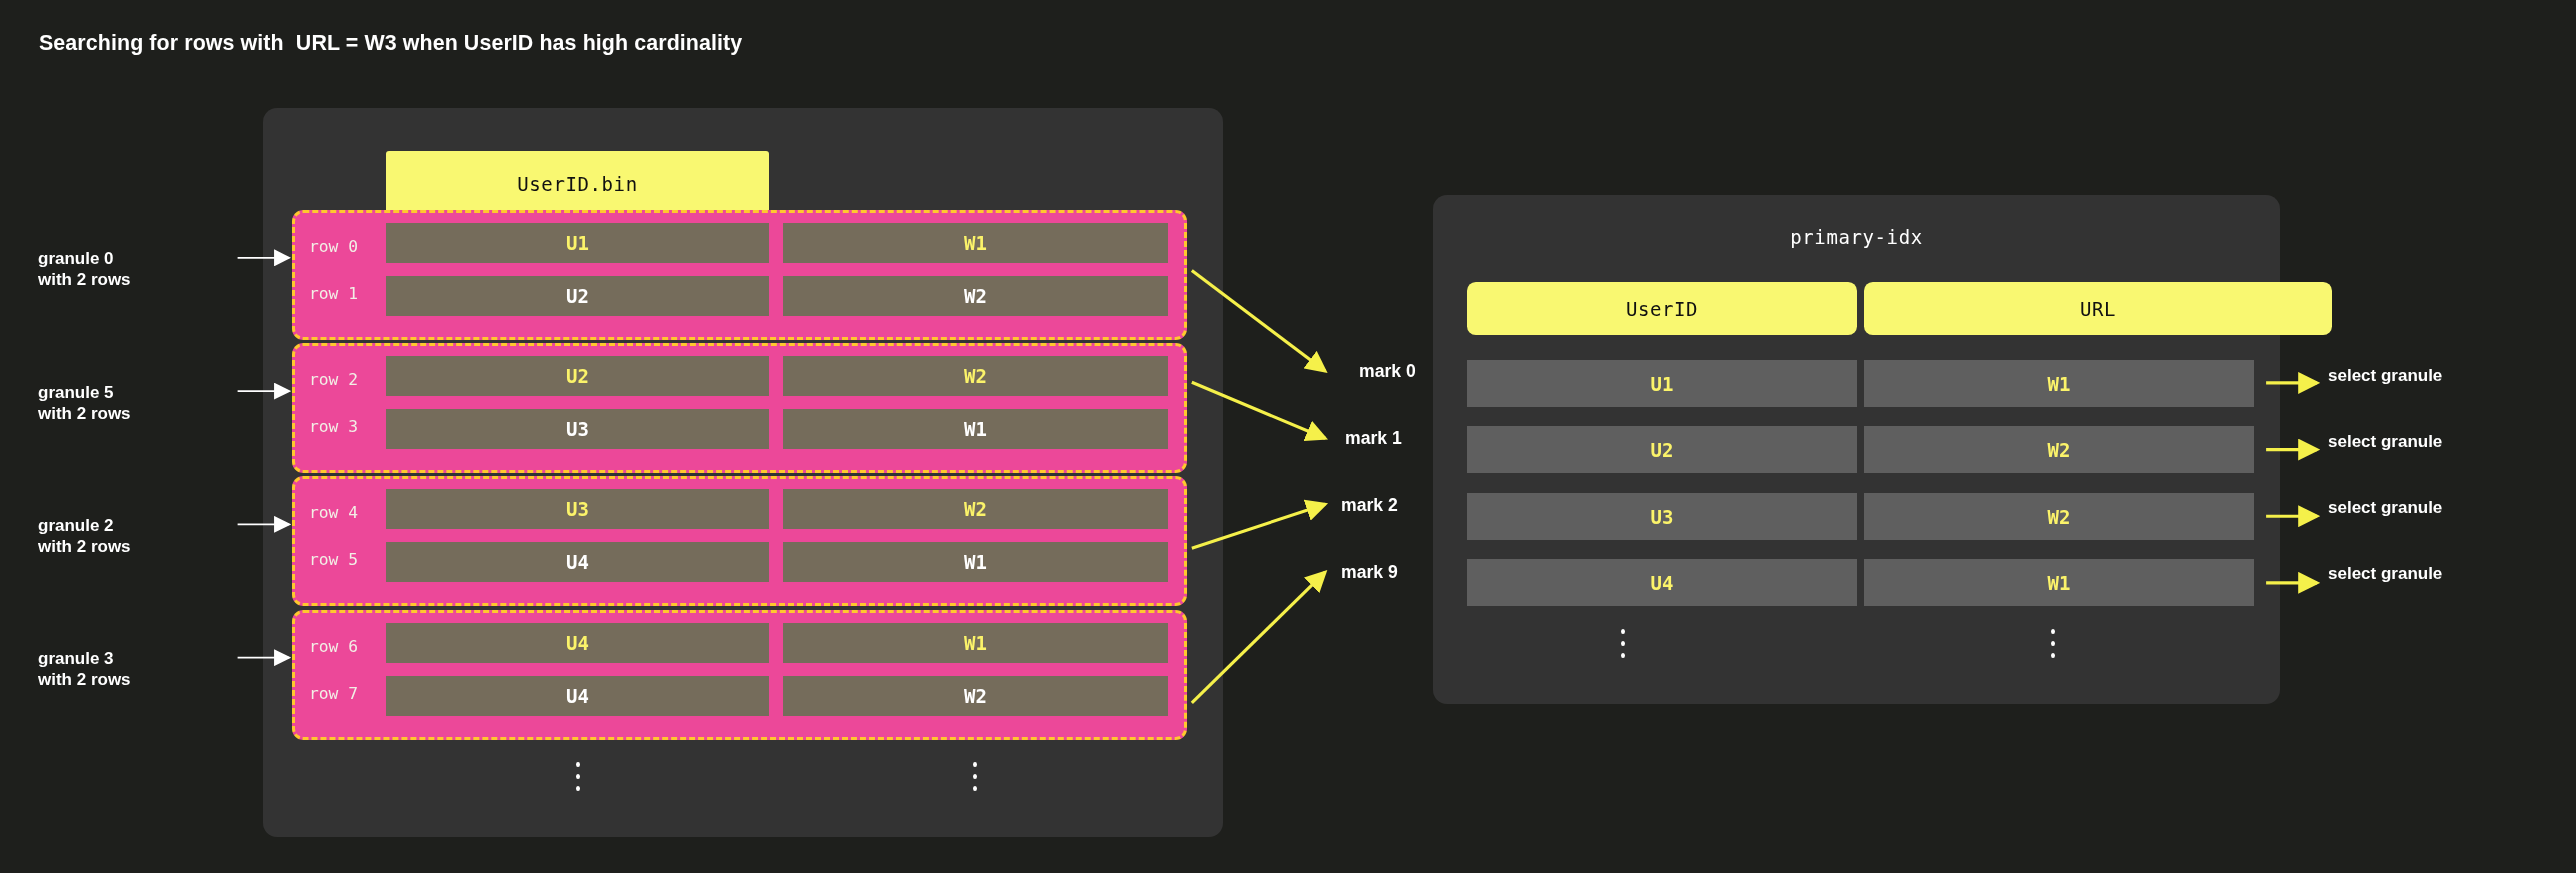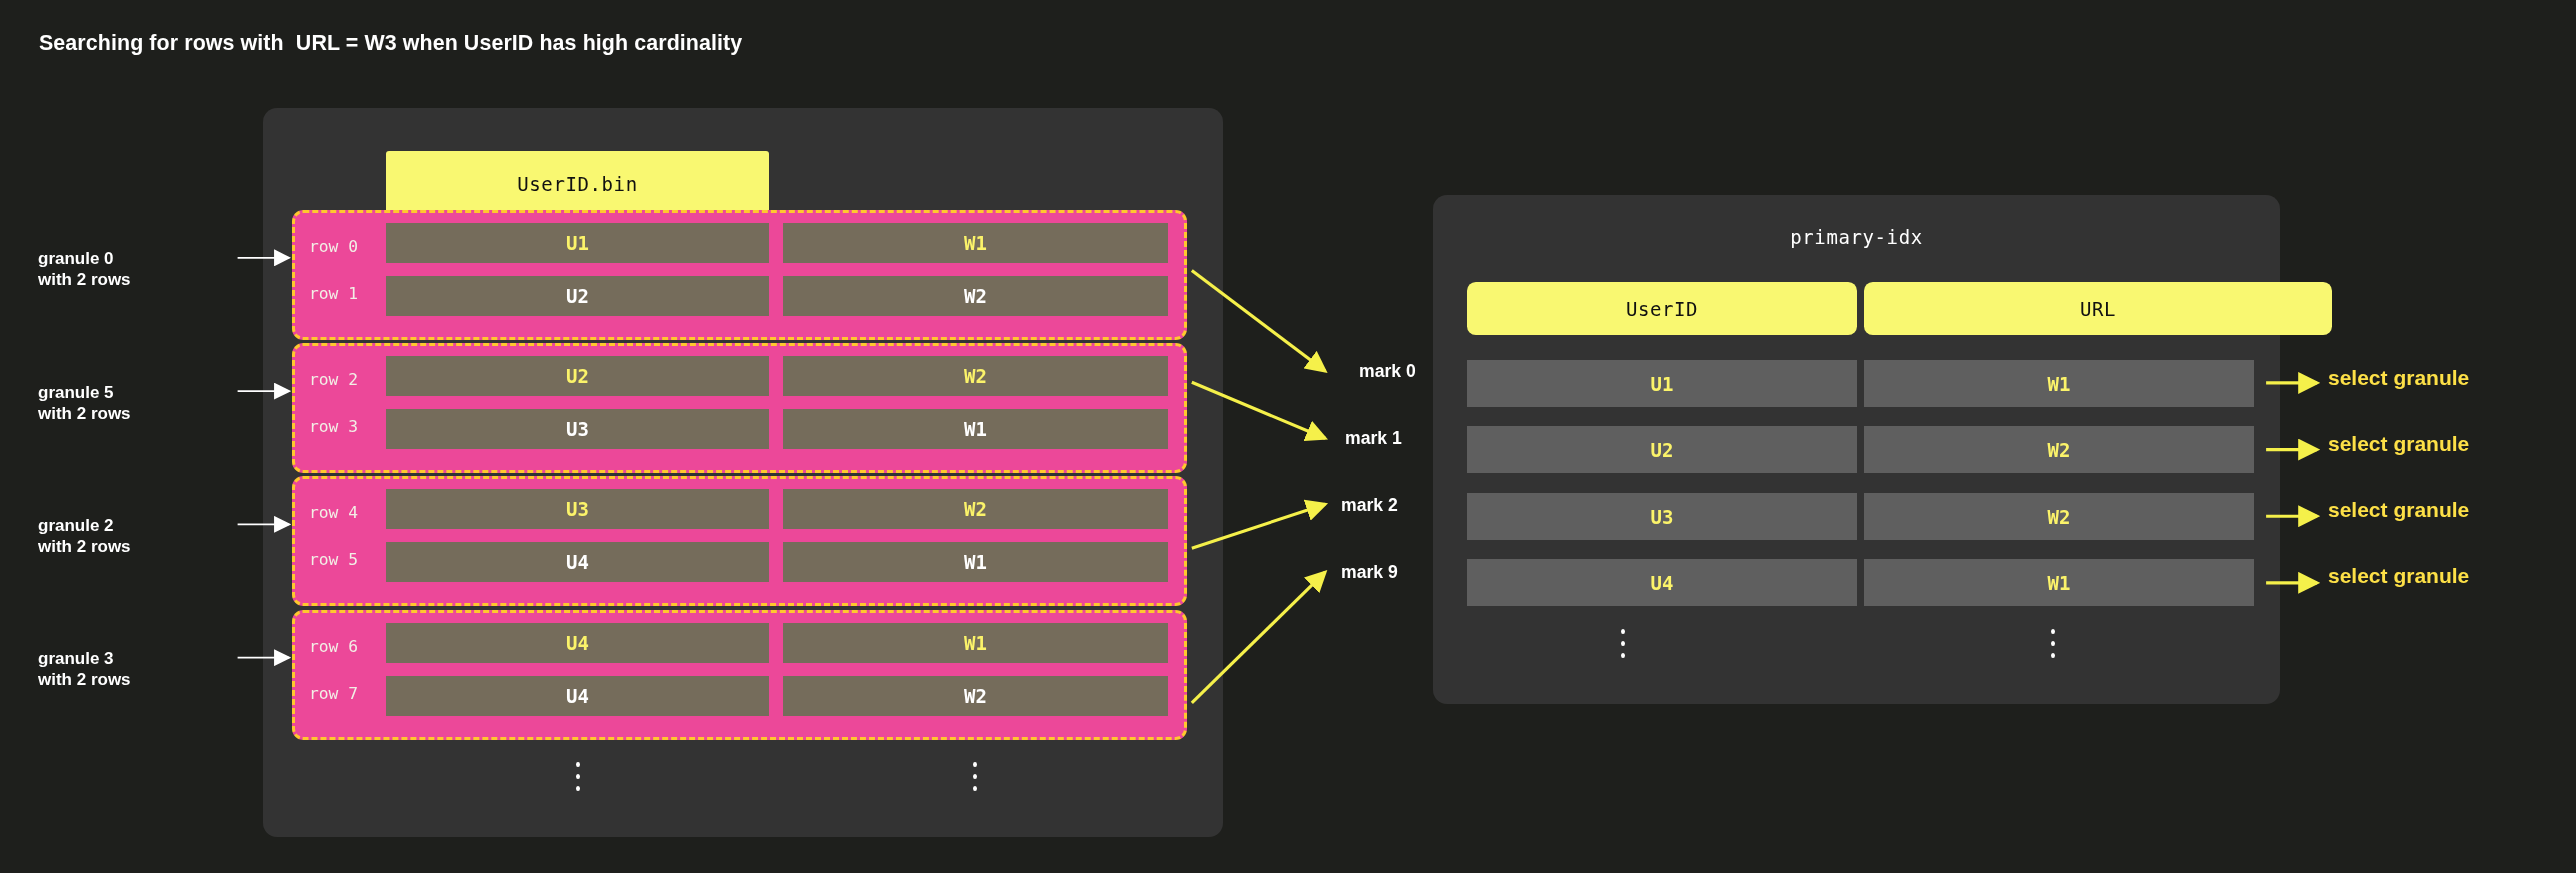--- a/index.html
+++ b/index.html
@@ -127,21 +127,21 @@
     font-family:"DejaVu Sans Mono","Liberation Mono",monospace;
     font-size:19px;font-weight:bold;
   }
   .idx-cell.c-uid{left:1467px;width:390px;}
   .idx-cell.c-url{left:1864px;width:390px;}
 
   #idx-dots-userid{left:1621px;top:629px;}
   #idx-dots-url   {left:2051px;top:629px;}
 
   .select-label{
-    position:absolute;color:#fde047;font-size:21px;font-weight:bold;
+    position:absolute;color:#ffffff;font-size:17px;font-weight:bold;
     white-space:pre;
   }
   #select-label-0{left:2328px;top:366px;}
   #select-label-1{left:2328px;top:432px;}
   #select-label-2{left:2328px;top:498px;}
   #select-label-3{left:2328px;top:564px;}
 
   svg.overlay{position:absolute;inset:0;width:2576px;height:874px;pointer-events:none;}
 </style>
 </head>

